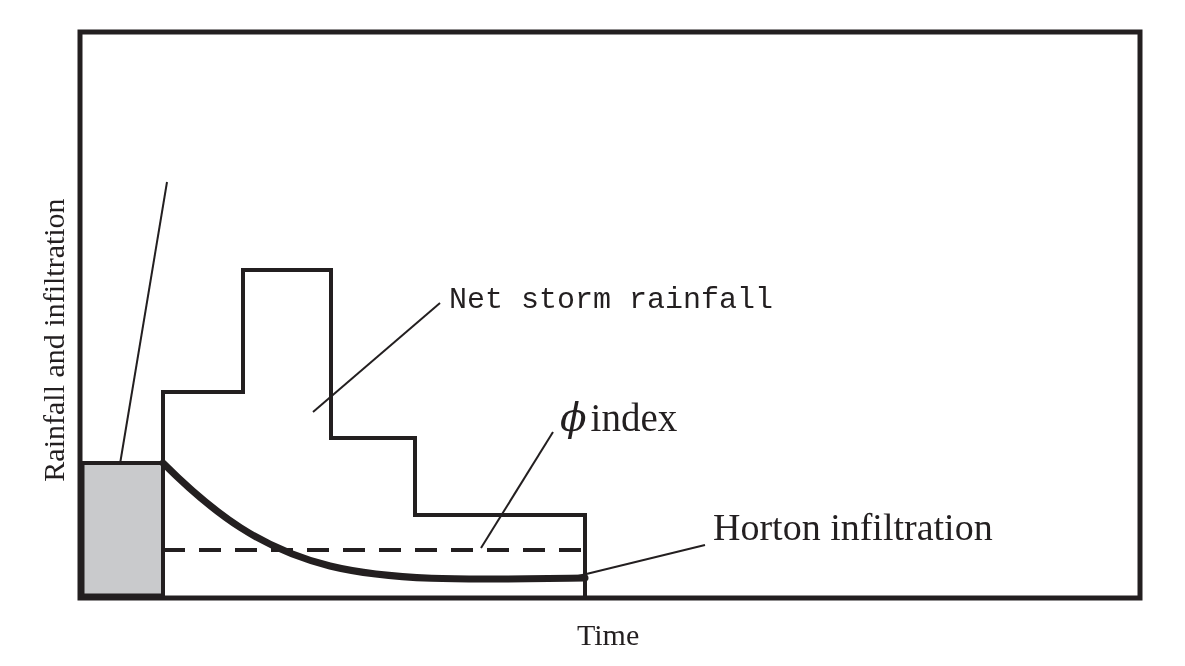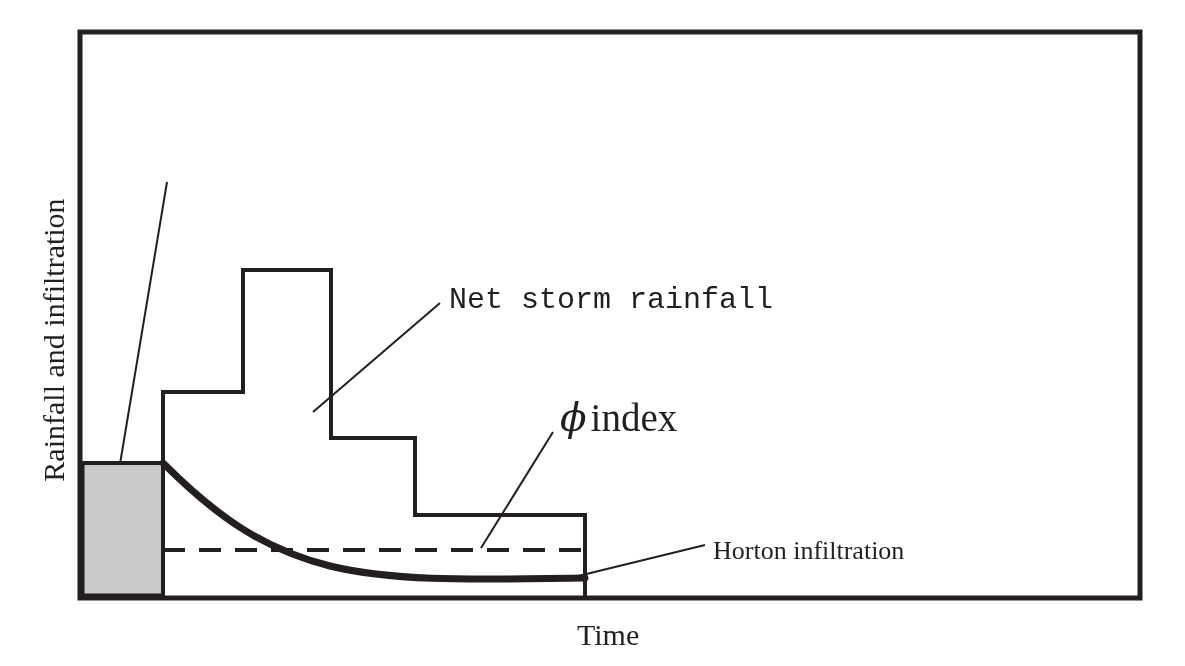--- a/index.html
+++ b/index.html
@@ -49,22 +49,22 @@
     top: 398px;
     font-size: 39px;
   }
   #label-phi-symbol {
     font-style: italic;
     font-family: "DejaVu Serif", "Liberation Serif", serif;
     padding-right: 4px;
   }
   #label-horton-infiltration {
     left: 713px;
-    top: 538px;
-    font-size: 26px;
+    top: 508px;
+    font-size: 38px;
   }
   #label-time-axis {
     left: 577px;
     top: 620px;
     font-size: 30px;
   }
   #label-yaxis {
     left: -126px;
     top: 325px;
     width: 360px;

